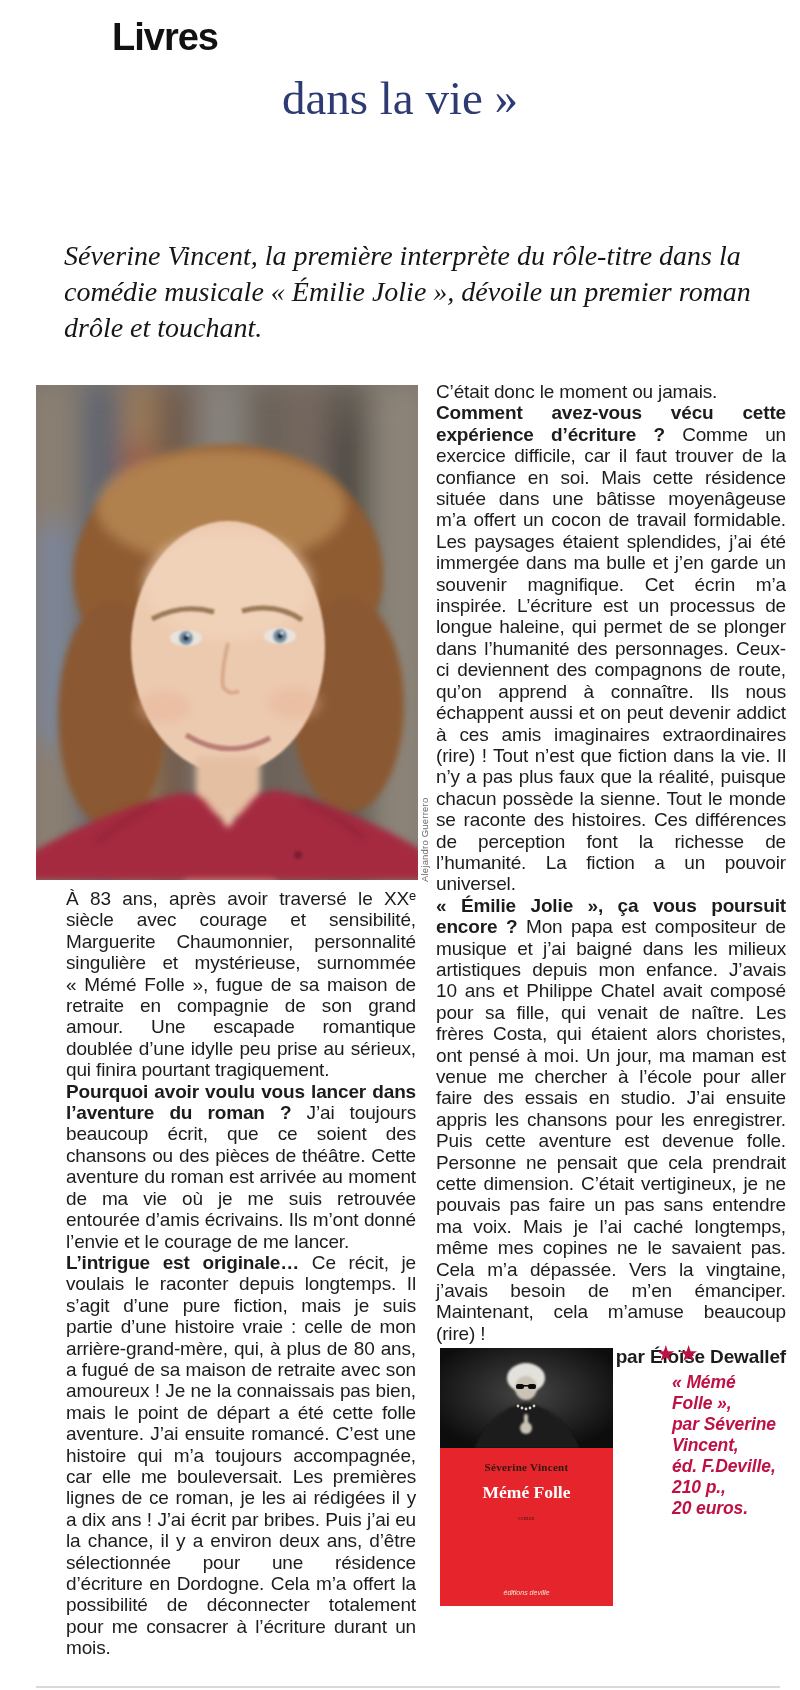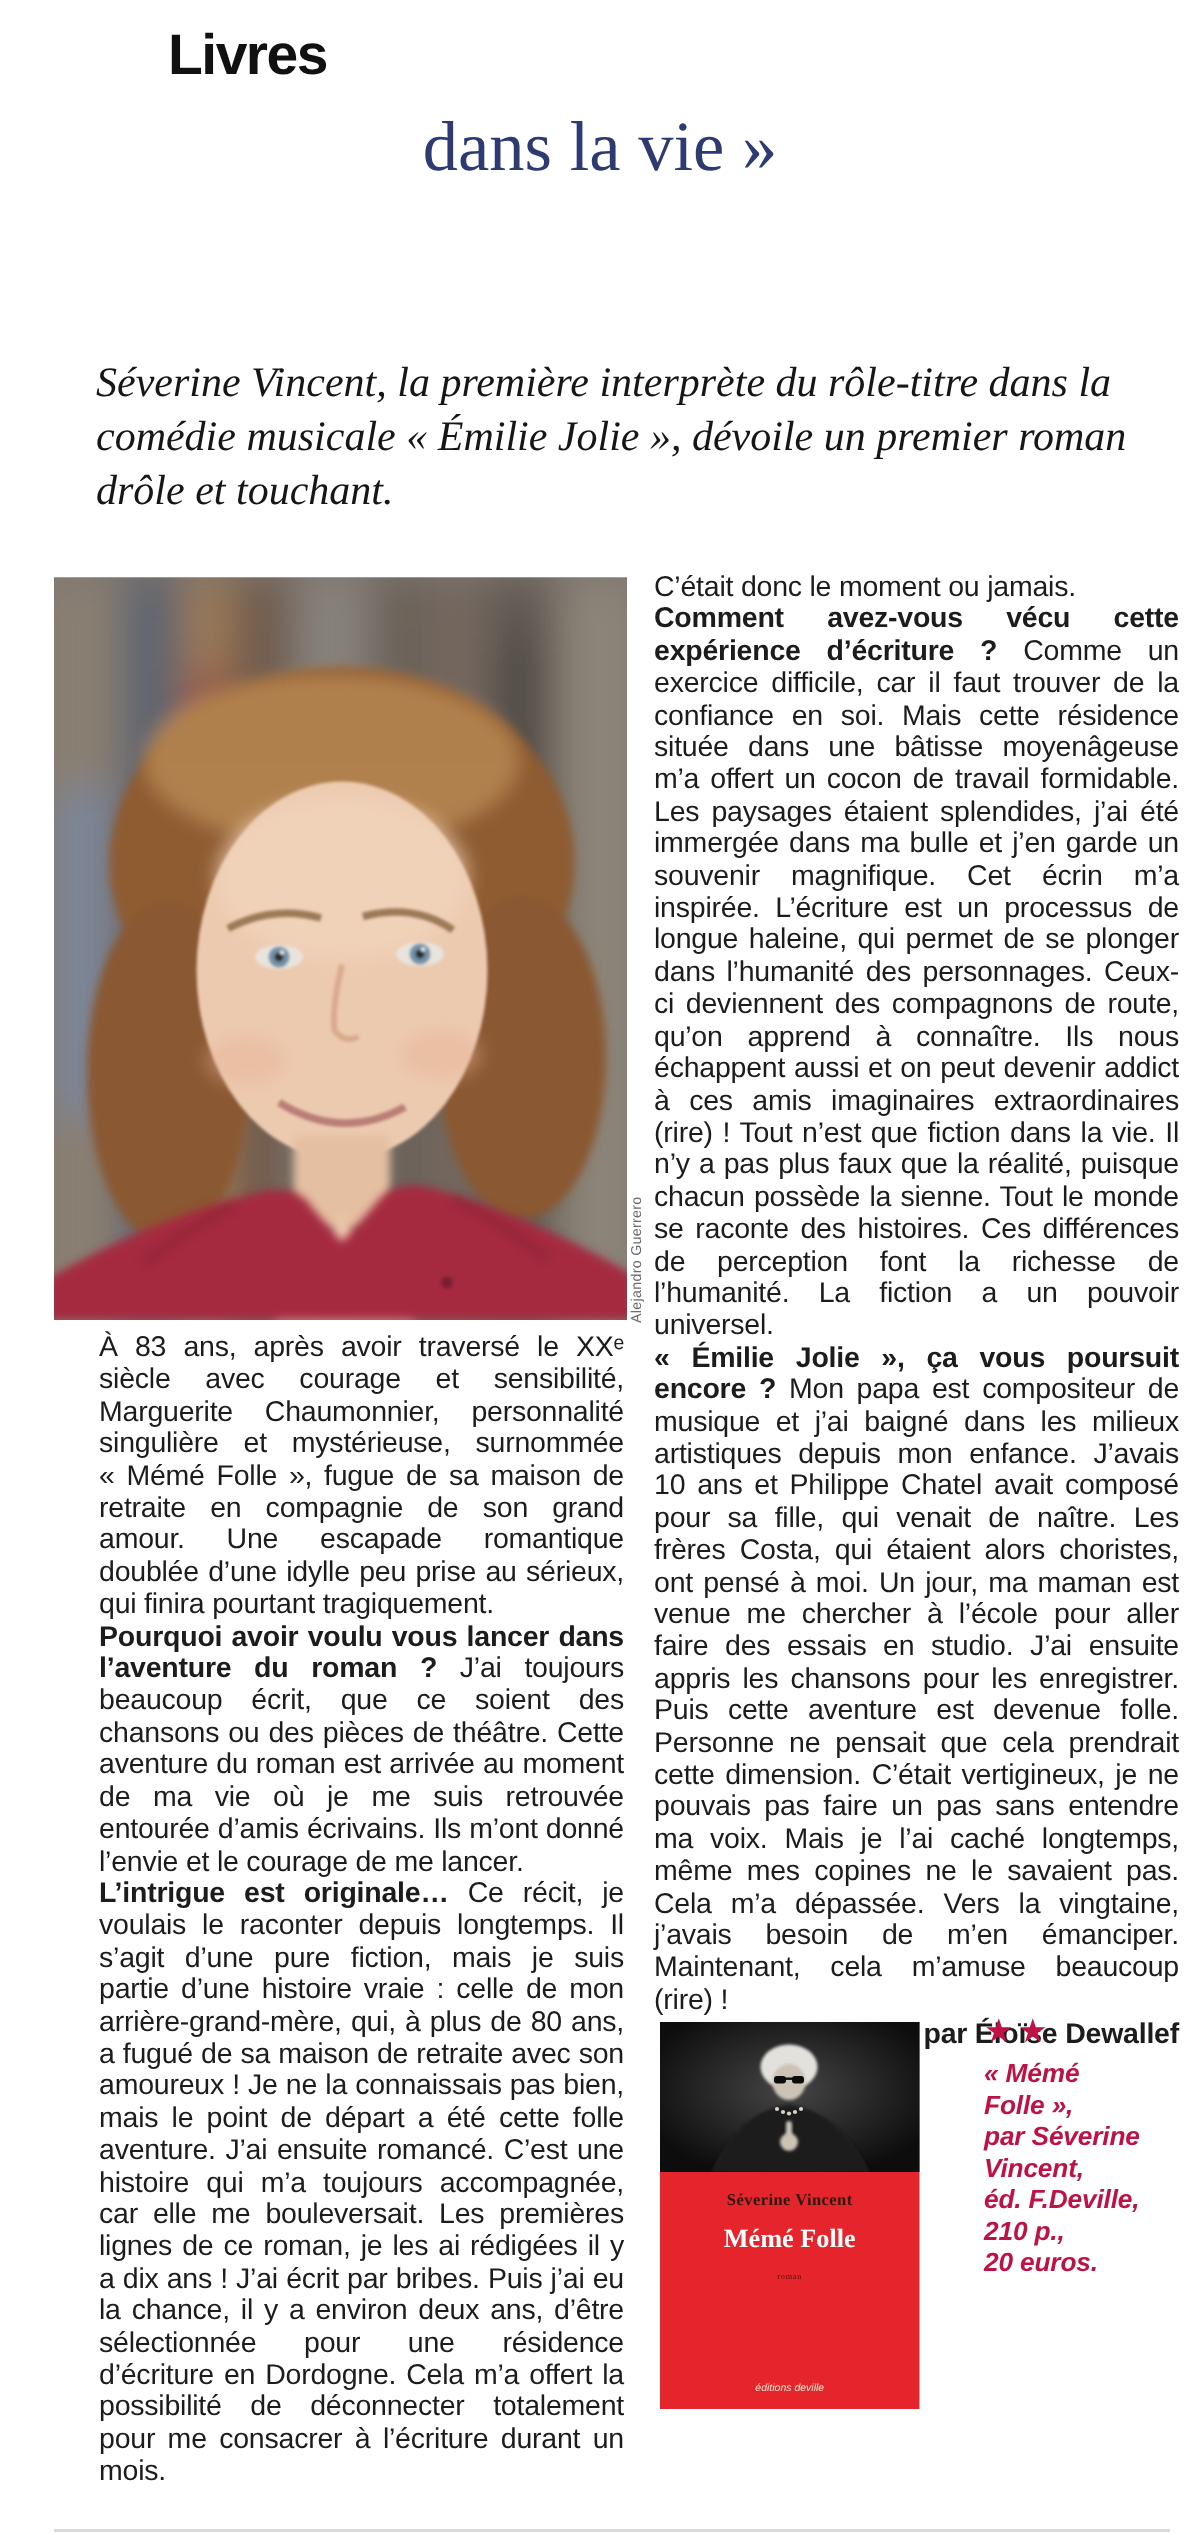--- a/index.html
+++ b/index.html
@@ -72,21 +72,21 @@
 
   .stars {
     left:656px; top:1341px;
     font-size:22px; letter-spacing:3px; color:#be1245;
   }
   .book-info {
     left:656px; top:1372px; width:134px;
     font-style:italic; font-weight:700;
     font-size:17.5px; line-height:21px; color:#be1245; letter-spacing:-0.1px;
   }
-  .book-info span { display:block; }
+  .book-info span { display:block;margin-left:16px; }
 
   .bottom-rule { left:36px; top:1686px; width:744px; height:2px; background:#d9d9d9; }
 </style>
 </head>
 <body>
 
 <div class="abs section-label">Livres</div>
 
 <h1 class="abs headline">
   <span>dans la vie&nbsp;»</span>

